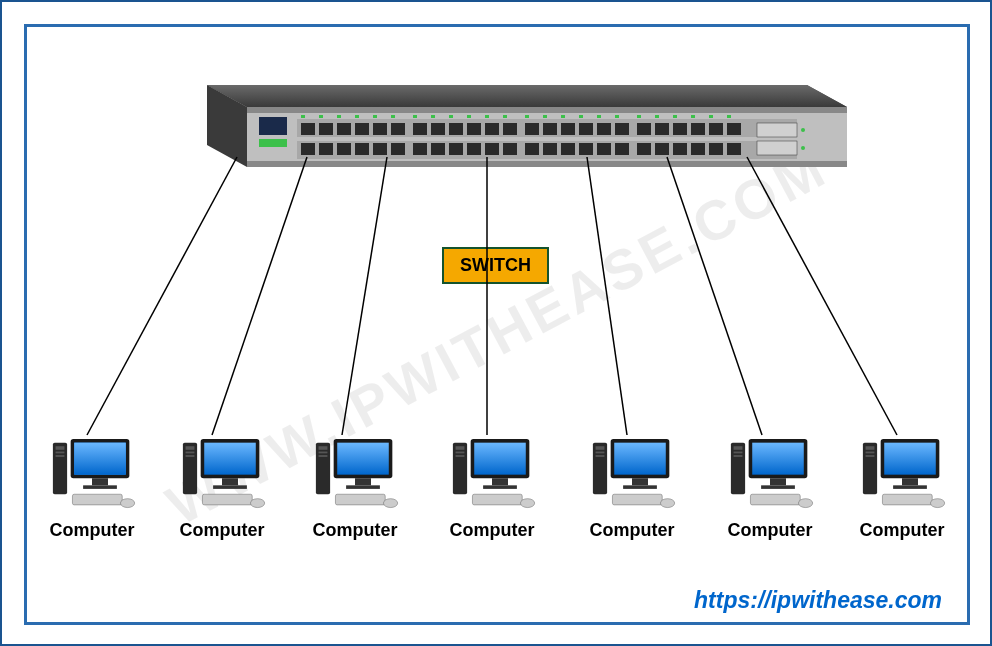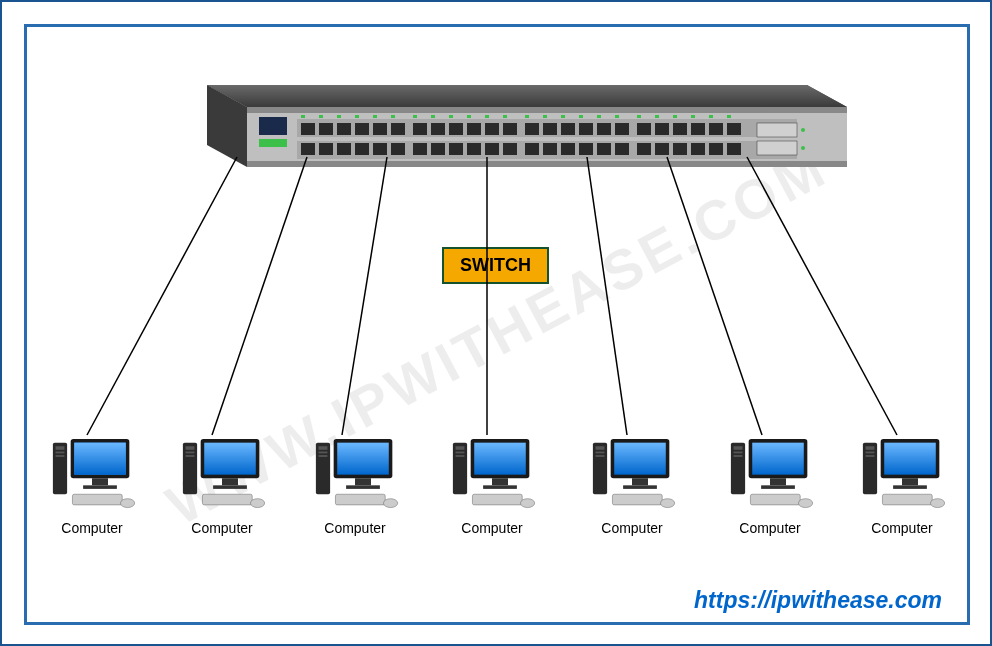--- a/index.html
+++ b/index.html
@@ -50,22 +50,22 @@
   .computer {
     position: absolute;
     width: 100px;
     text-align: center;
   }
   .computer svg {
     width: 90px;
     height: 80px;
   }
   .computer-label {
-    font-size: 14px;
-    font-weight: normal;
+    font-size: 18px;
+    font-weight: bold;
     margin-top: 4px;
   }
   .url-label {
     position: absolute;
     right: 25px;
     bottom: 8px;
     color: #0066cc;
     font-size: 23px;
     font-weight: bold;
     font-style: italic;

